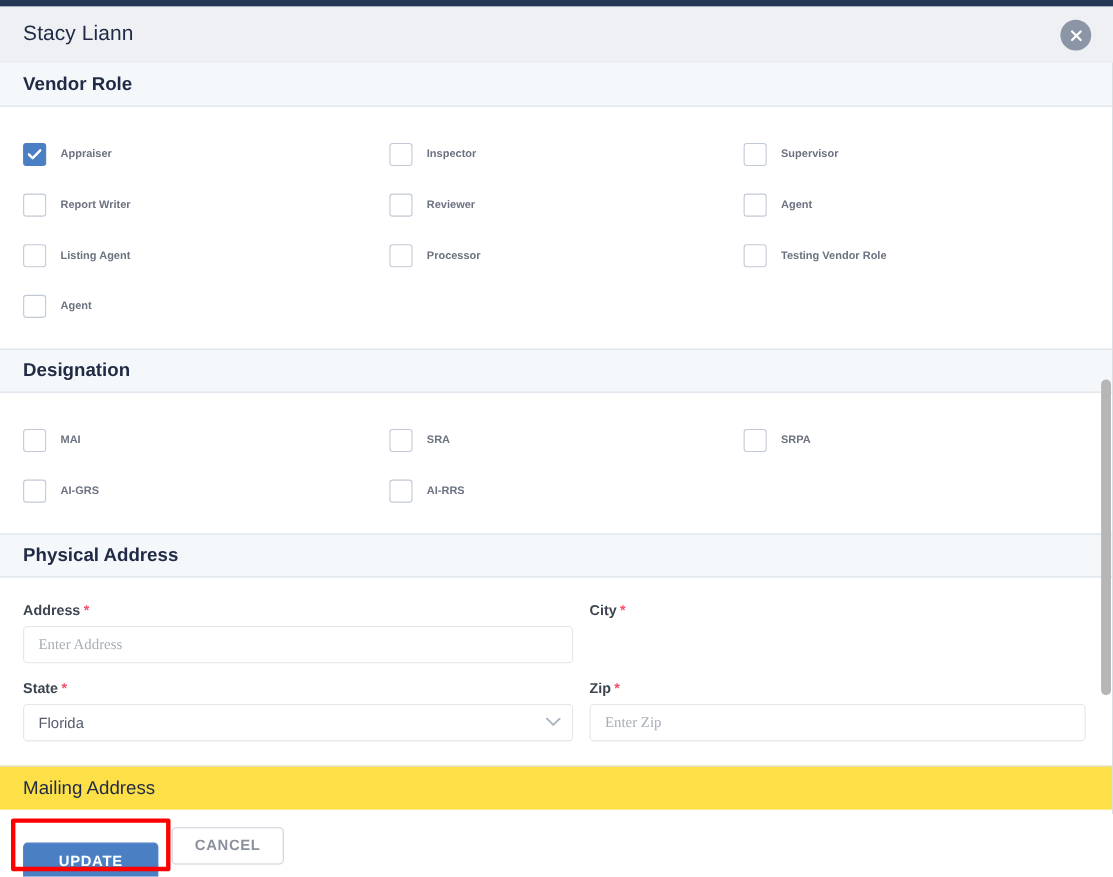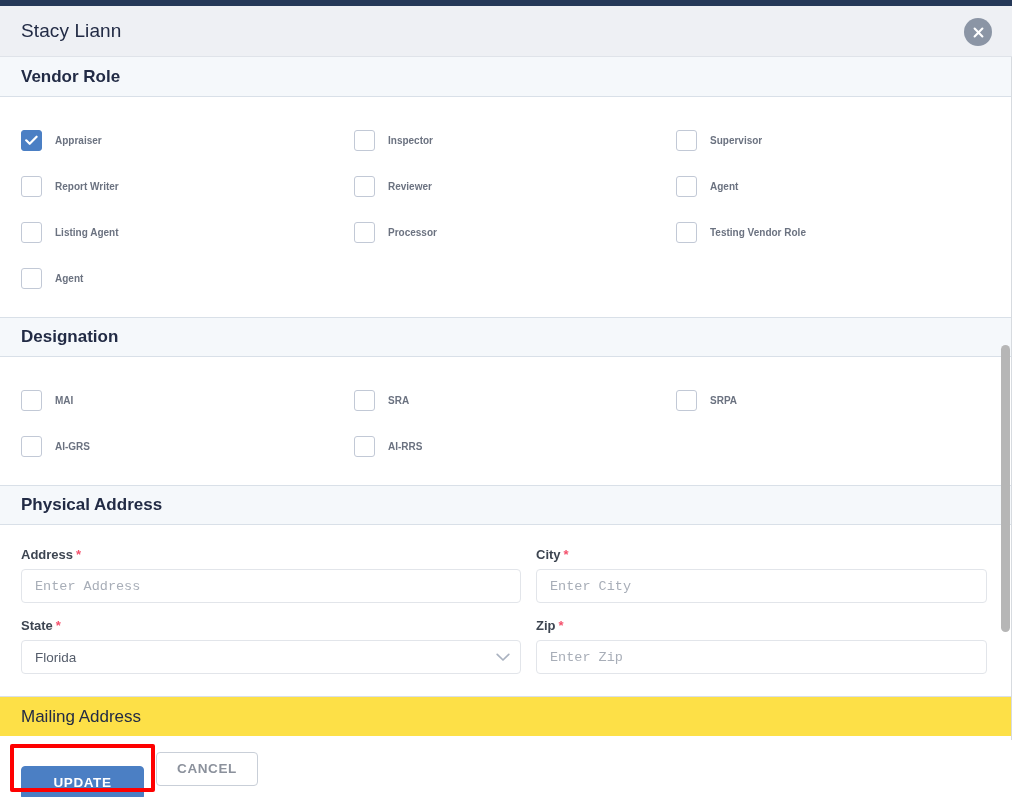--- a/index.html
+++ b/index.html
@@ -147,21 +147,21 @@
   }
   .req { color: #f4516c; font-weight: bold; margin-left: 3px; }
 
   .txt-input {
     width: 100%;
     height: 34px;
     border: 1px solid #e2e5ea;
     border-radius: 4px;
     padding: 0 13px;
     font-size: 13.5px;
-    font-family: Liberation Mono, monospace;
+    font-family: Liberation Serif, serif;
     color: #3d4551;
     background: #ffffff;
     outline: none;
   }
   .txt-input::placeholder { color: #a8aeb8; }
 
   .select-wrap { position: relative; }
   .sel-input {
     width: 100%;
     height: 34px;
@@ -421,21 +421,20 @@
         <label class="field-label">
           <span>Address</span><span class="req">*</span>
         </label>
         <input class="txt-input" type="text" placeholder="Enter Address" style="">
       </div>
 
       <div>
         <label class="field-label">
           <span>City</span><span class="req">*</span>
         </label>
-        <input class="txt-input" type="text" placeholder="Enter City" style="">
       </div>
 
       <div>
         <label class="field-label">
           <span>State</span><span class="req">*</span>
         </label>
         <div class="select-wrap">
           <div class="sel-input">Florida</div>
           <span class="chev">
             <svg width="14" height="9" viewBox="0 0 14 9">

